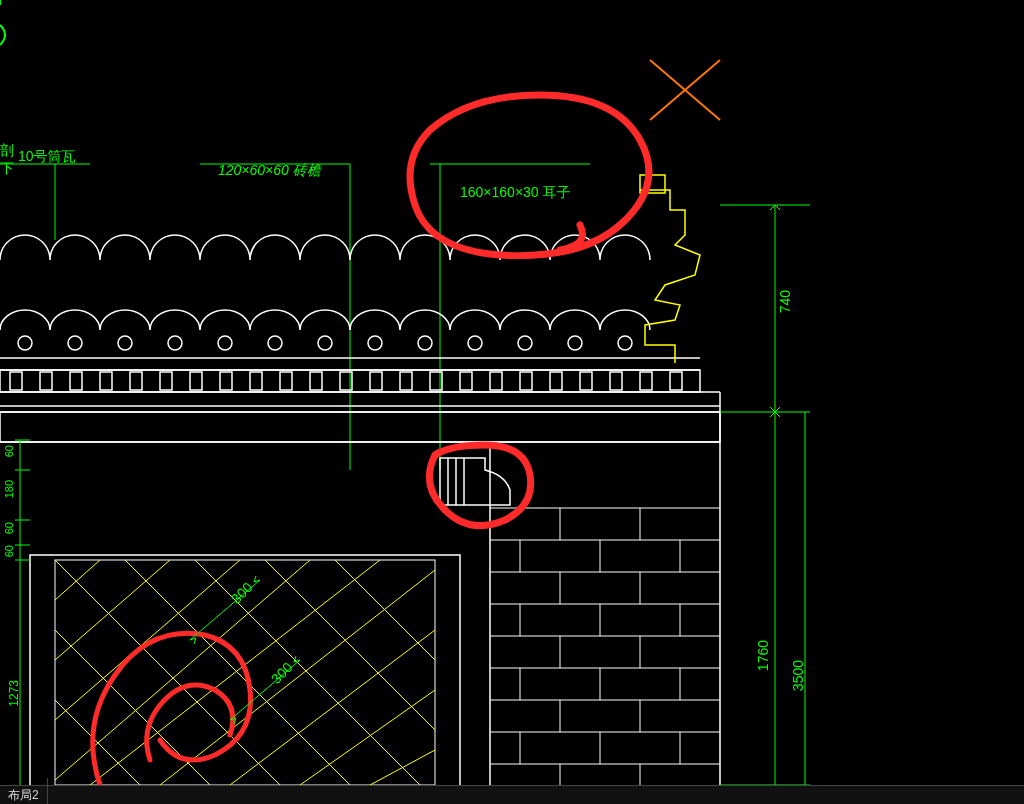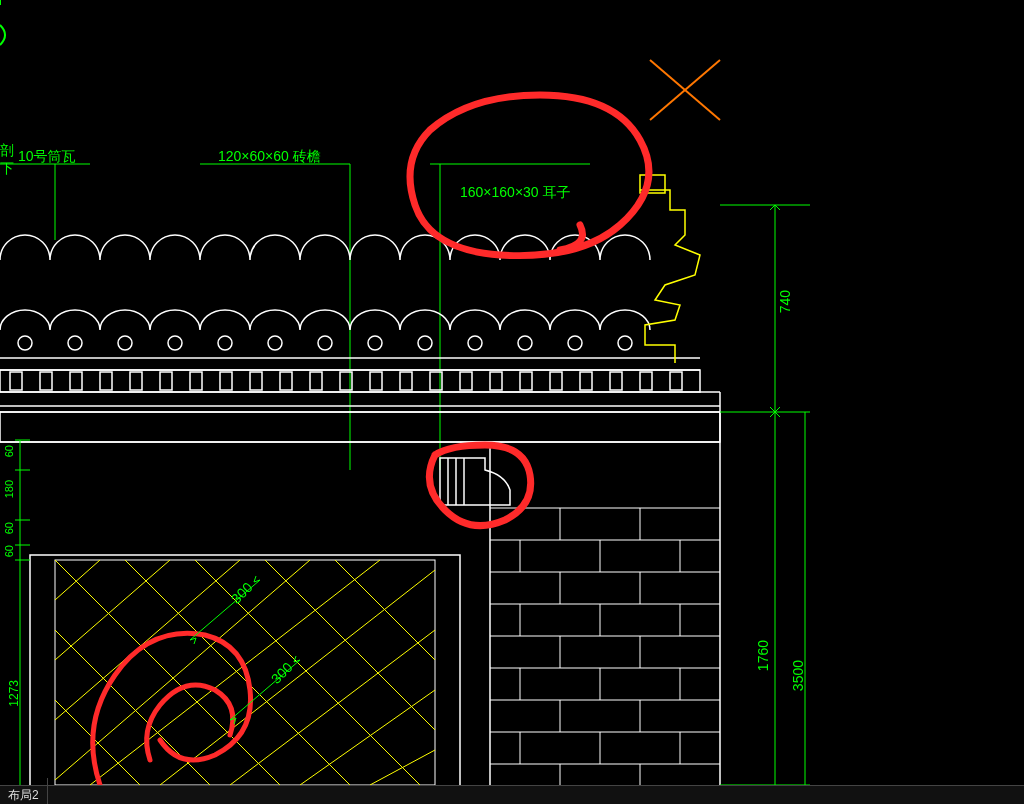--- a/index.html
+++ b/index.html
@@ -274,21 +274,21 @@
 
     <path d="M435 455 q-15 30 10 55 q25 25 60 10 q30 -15 25 -45 q-5 -30 -45 -30 q-35 0 -50 10"></path>
   </g>
 
 </svg>
 
 <div class="label" style="left:0px; top:142px;">剖</div>
 <div class="label" style="left:0px; top:160px;">下</div>
 
 <div class="label" style="left:18px; top:148px;text-align:right;">10号筒瓦</div>
-<div class="label" style="left:218px; top:148px;">120×60×60 砖檐</div>
+<div class="label" style="left:218px; top:162px;font-style:italic;">120×60×60 砖檐</div>
 <div class="label" style="left:460px; top:148px;margin-top:36px;">160×160×30 耳子</div>
 
 <div class="dim vtext" style="left:777px; top:290px;">740</div>
 <div class="dim vtext" style="left:755px; top:640px;">1760</div>
 <div class="dim vtext" style="left:790px; top:660px;">3500</div>
 
 <div class="dim" style="left:230px; top:585px; transform:rotate(-45deg);">300</div>
 <div class="dim" style="left:270px; top:665px; transform:rotate(-45deg);">300</div>
 
 <div class="dim vtext" style="left:3px; top:445px; font-size:11px;">60</div>

